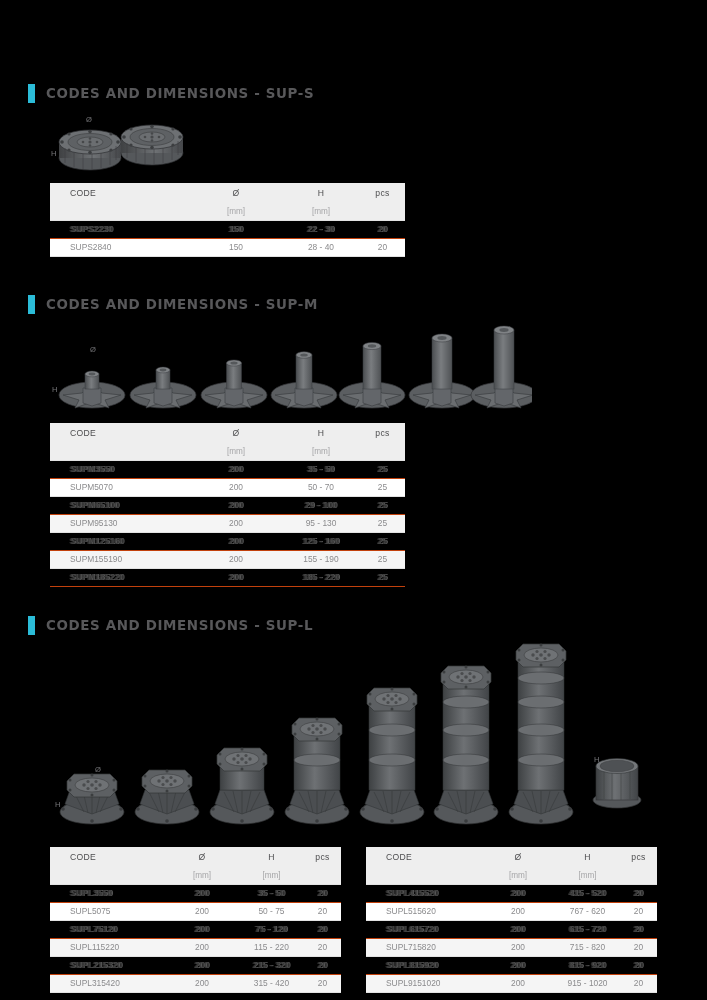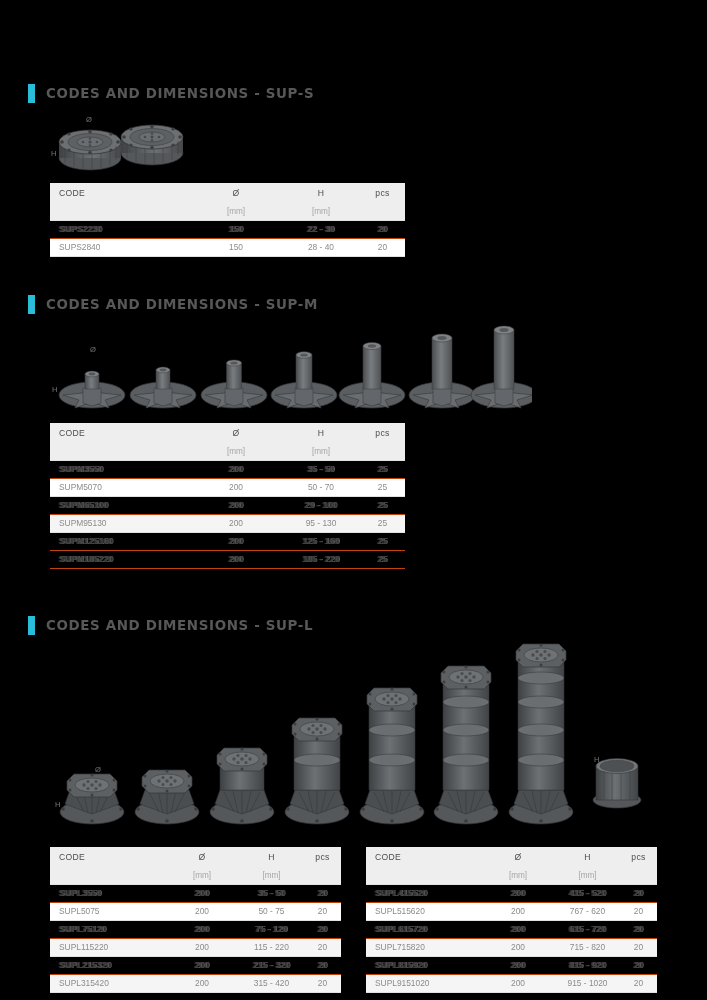--- a/index.html
+++ b/index.html
@@ -55,21 +55,21 @@
     font-family: "Liberation Sans", sans-serif;
     font-weight: normal;
     text-align: center;
     padding: 0;
     height: 17px;
     line-height: 17px;
     font-size: 8.4px;
     color: #8b8b8d;
     white-space: nowrap;
   }
-  .tbl .c-code { text-align: left; padding-left: 9px; }
+  .tbl .c-code { text-align: left; padding-left: 20px; }
 
   .hdr-row th {
     background: #eeeeee;
     color: #4d4d4f;
     font-size: 8.6px;
     height: 20px;
     line-height: 20px;
     letter-spacing: 0.3px;
   }
   .unit-row td {
@@ -355,20 +355,26 @@
         <td>200</td>
         <td>95 - 130</td>
         <td>25</td>
       </tr>
       <tr class="r-dark">
         <td class="c-code">SUPM125160</td>
         <td>200</td>
         <td>125 - 160</td>
         <td>25</td>
       </tr>
+      <tr class="r-light">
+        <td class="c-code">SUPM155190</td>
+        <td>200</td>
+        <td>155 - 190</td>
+        <td>25</td>
+      </tr>
       <tr class="r-dark r-last">
         <td class="c-code">SUPM185220</td>
         <td>200</td>
         <td>185 - 220</td>
         <td>25</td>
       </tr>
     </tbody>
   </table>
 
   <div class="section-head" style="left:28px; top:579px;">

